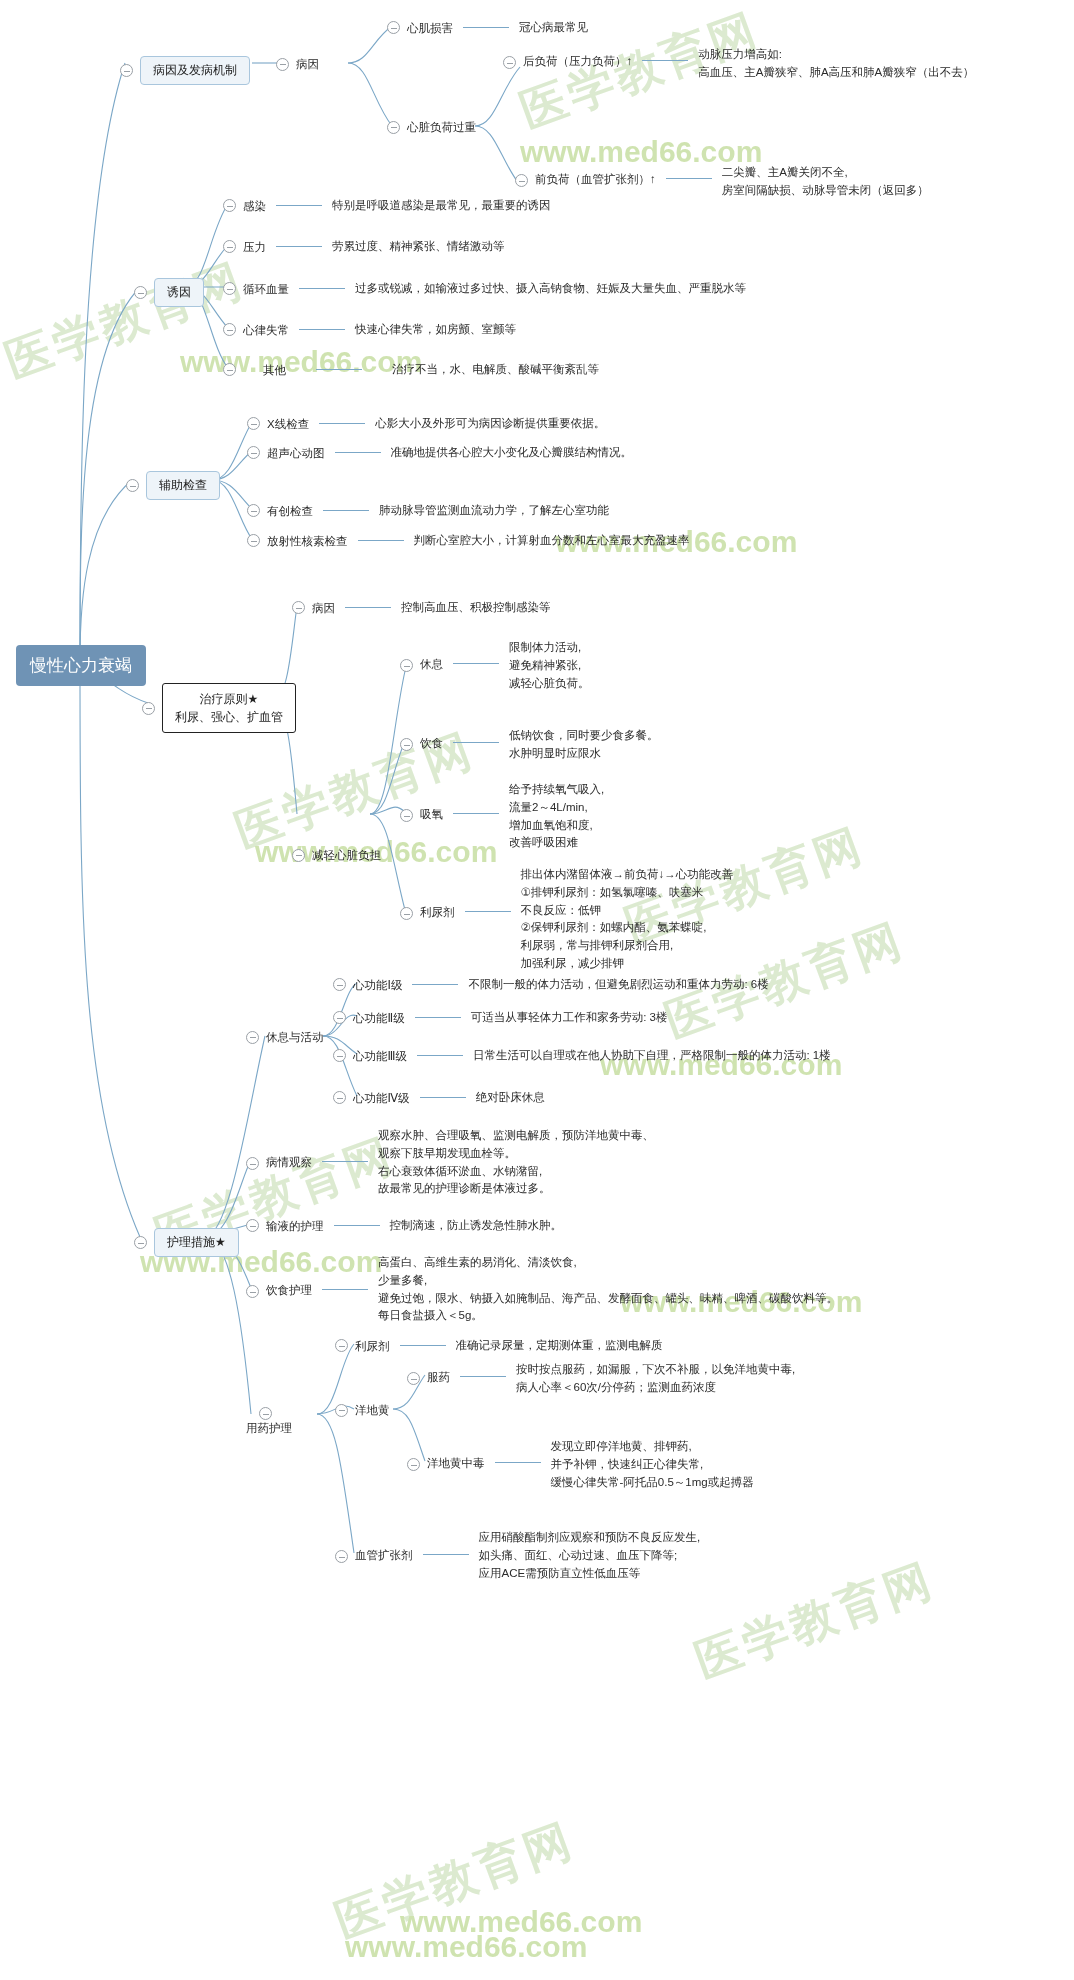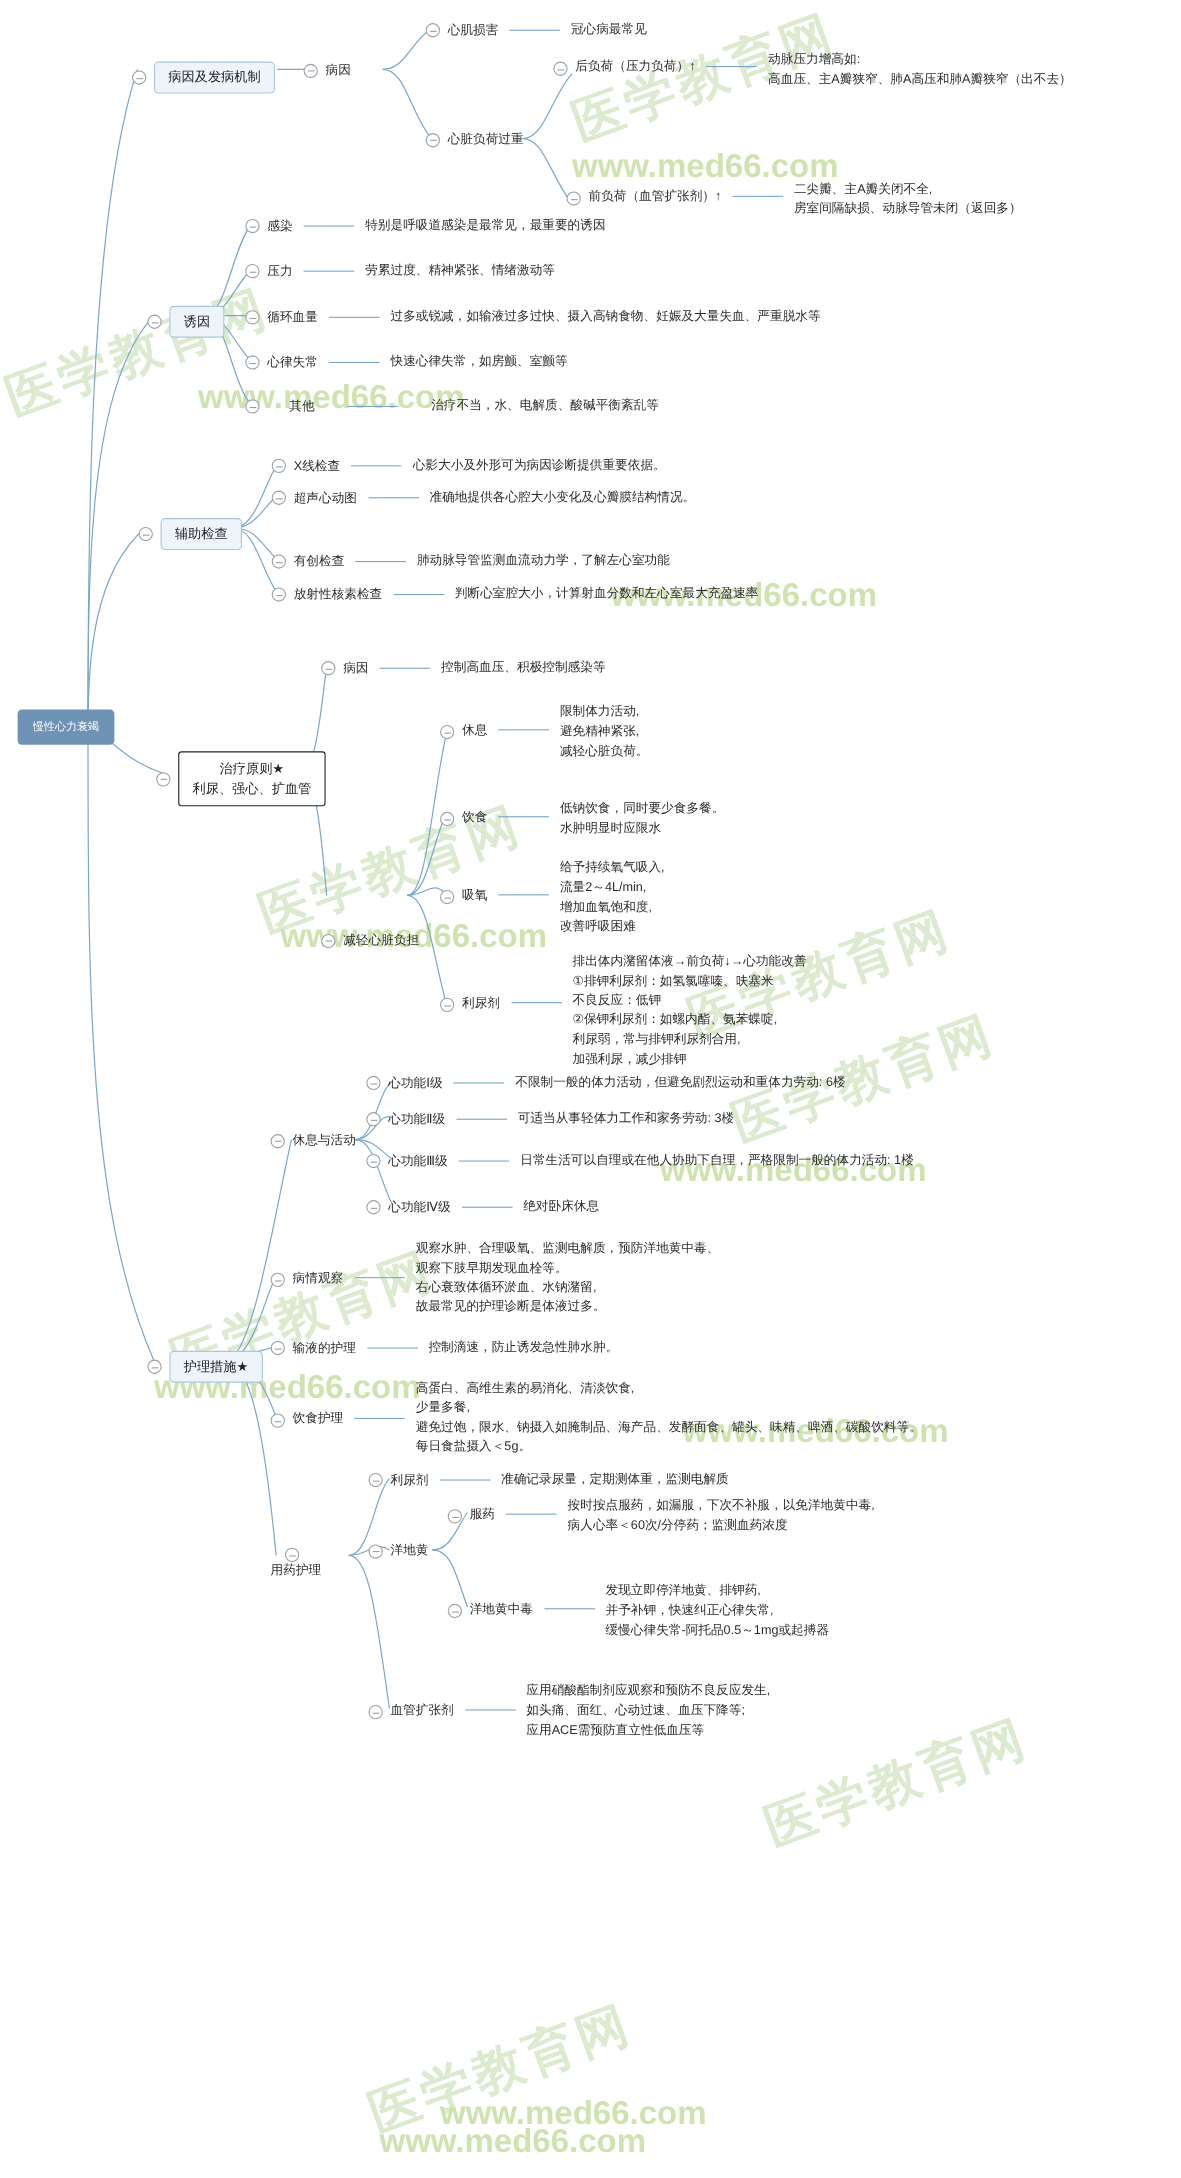--- a/index.html
+++ b/index.html
@@ -75,21 +75,21 @@
     line-height: 1.45;
   }
 
   
   #root-node {
     position: absolute;
     background: #6f93b5;
     color: #ffffff;
     border-radius: 4px;
     padding: 9px 14px;
-    font-size: 10px;
+    font-size: 17px;
     white-space: nowrap;
   }
 
   
   .branch-box {
     background: #eef4f9;
     border: 1px solid #a9c6dd;
     border-radius: 4px;
     padding: 5px 12px;
     font-size: 12px;

